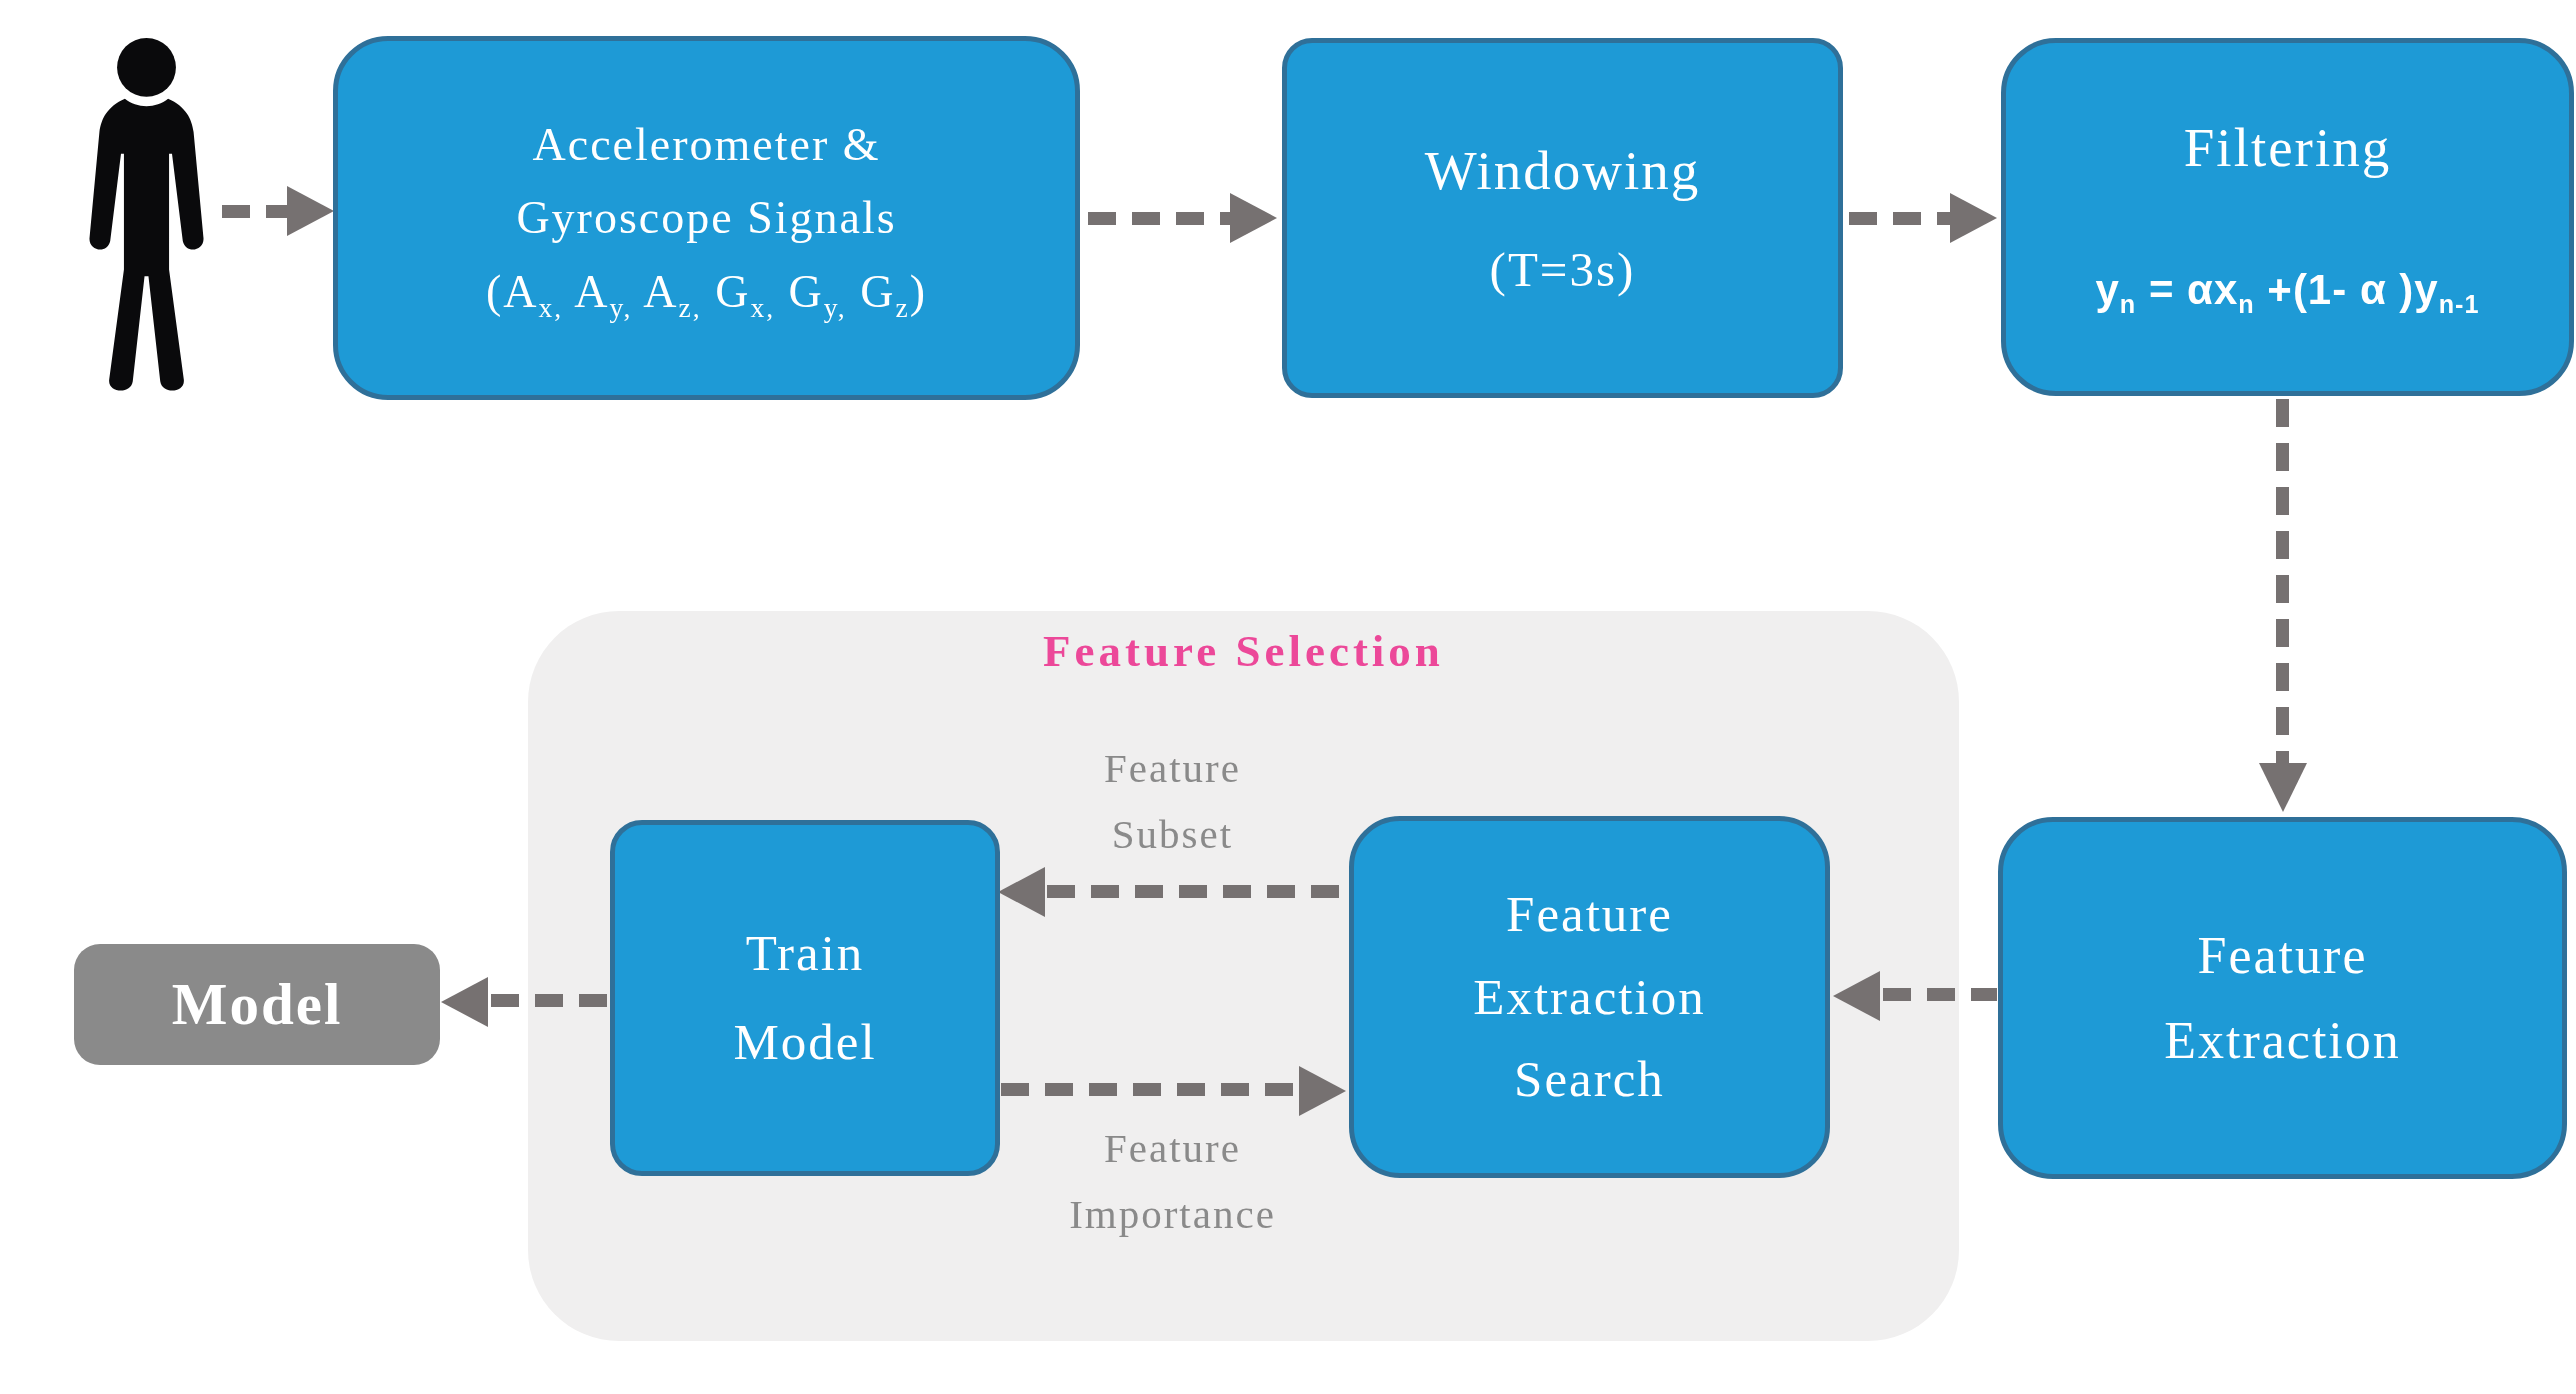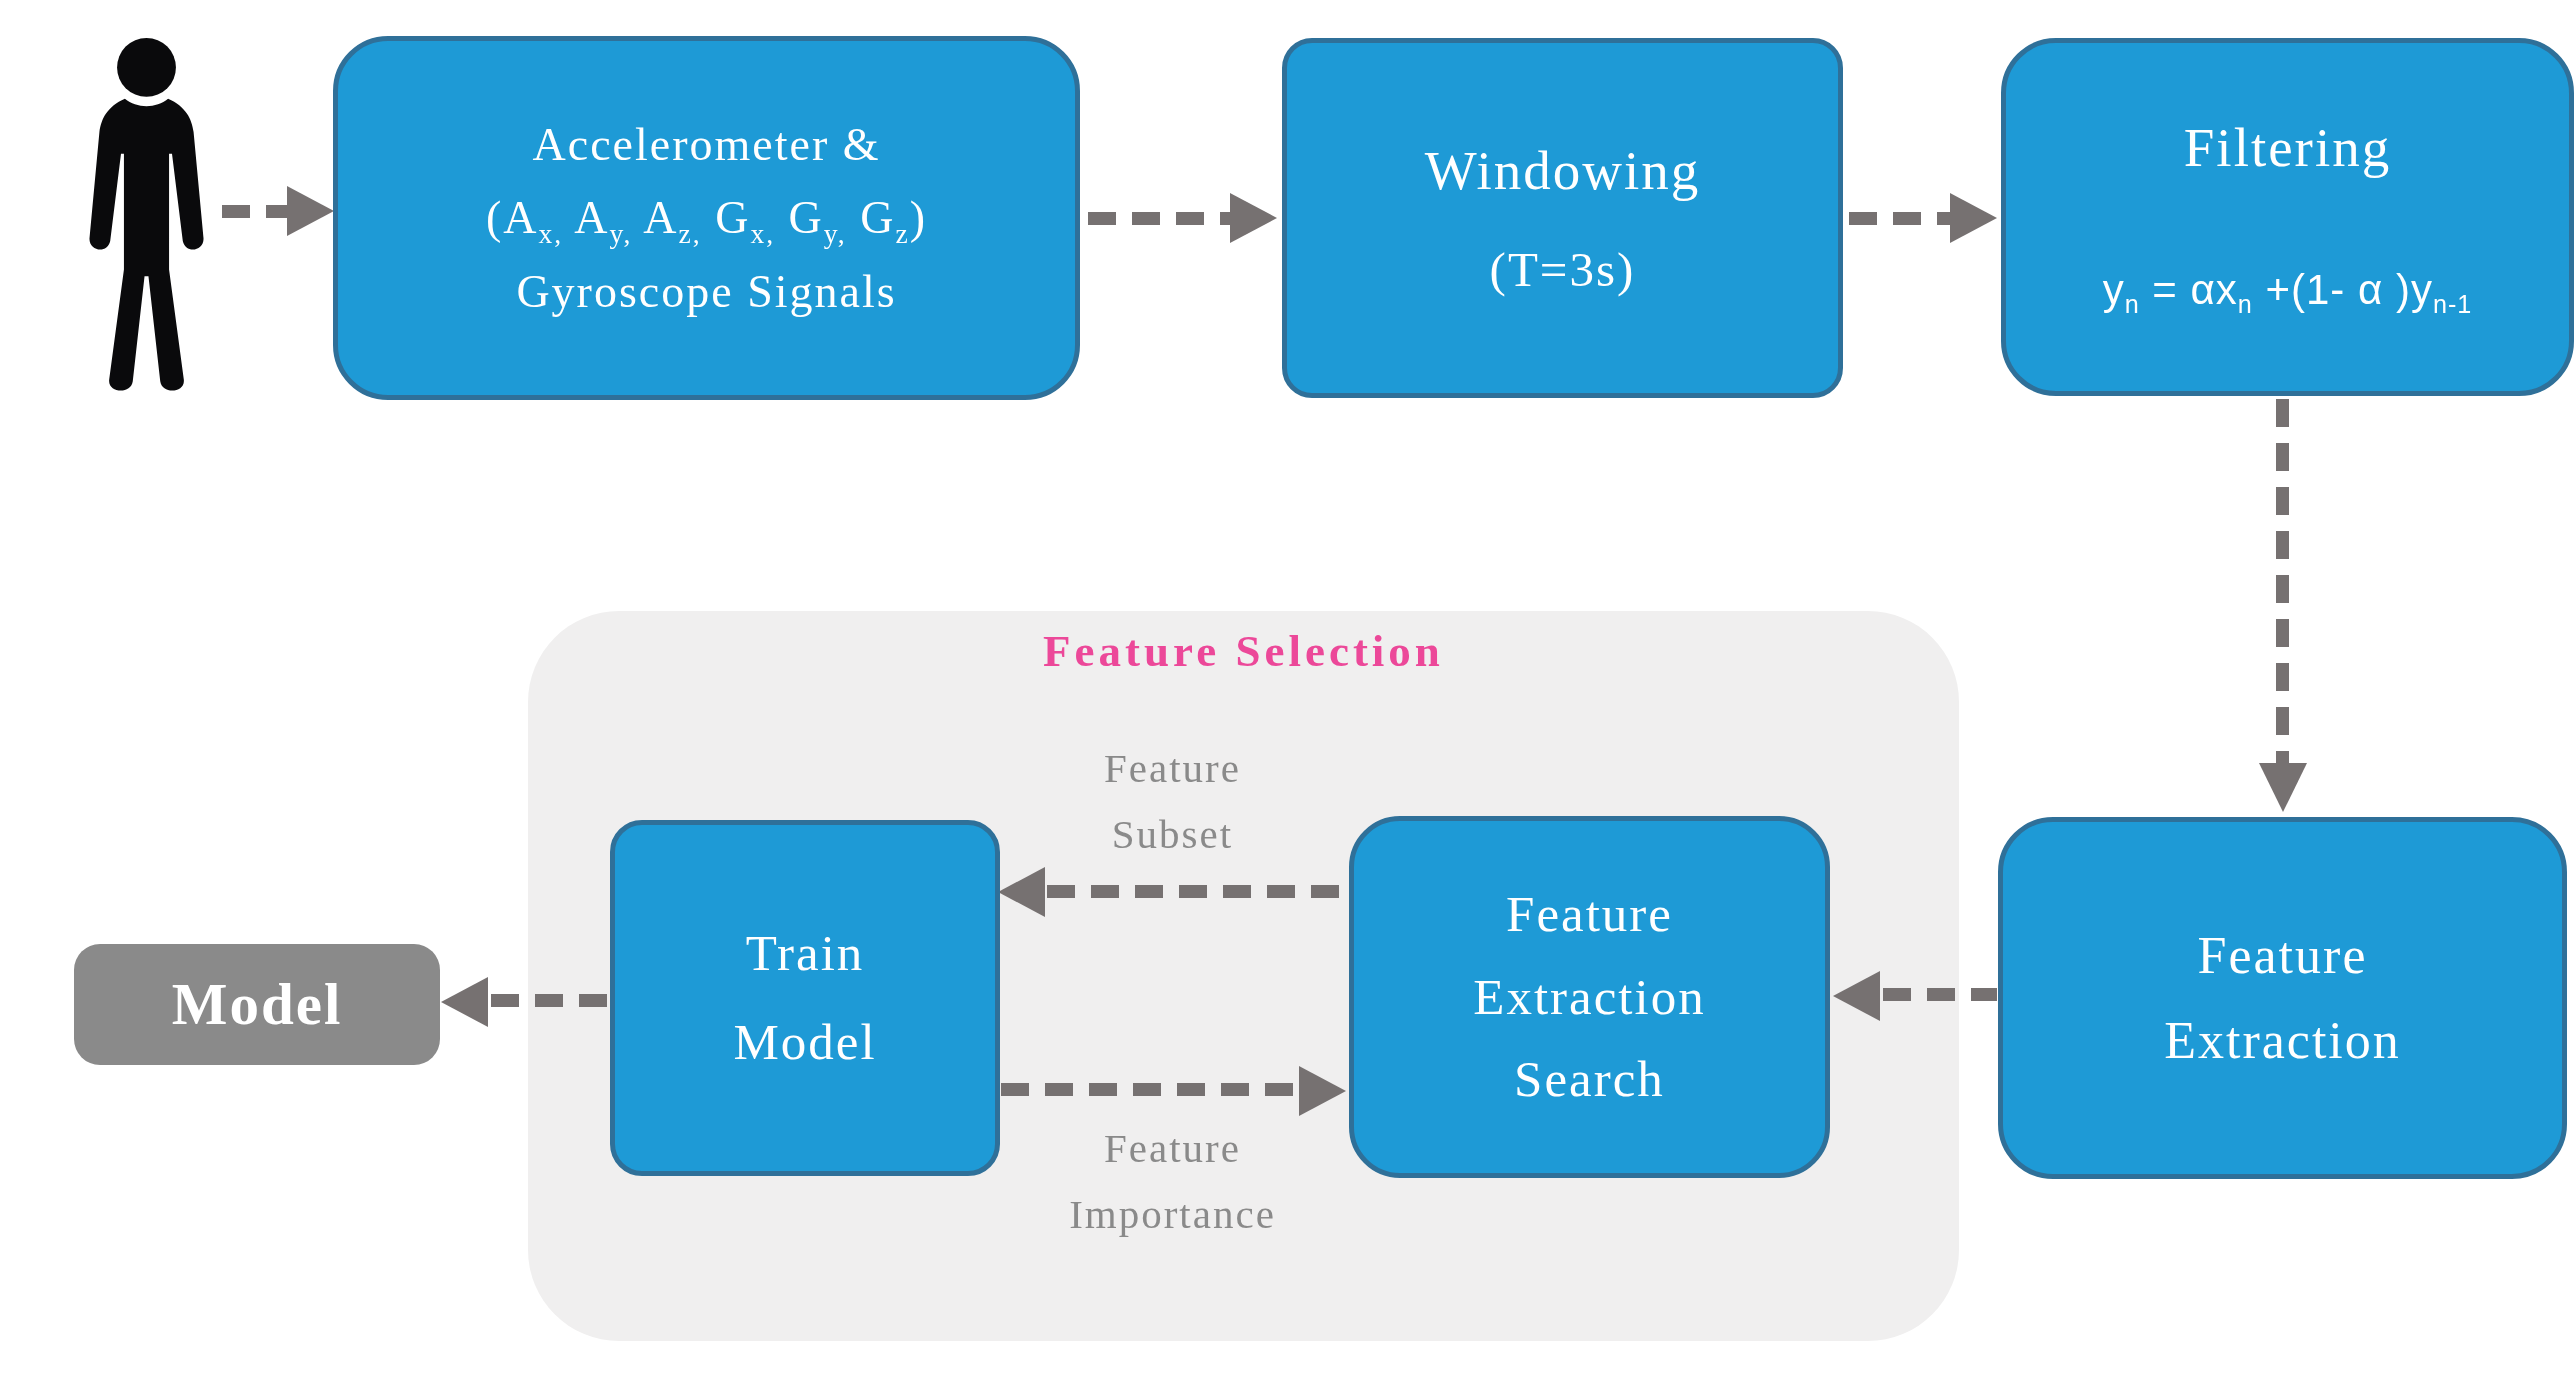--- a/index.html
+++ b/index.html
@@ -25,21 +25,21 @@
   #box-fss { left:1305px; top:816px; width:481px; height:362px; font-size:51px; line-height:1.62; border-radius:51px; }
   #box-fe { left:1954px; top:817px; width:569px; height:362px; font-size:52px; line-height:1.64; }
   #box-model {
     position:absolute; box-sizing:border-box; left:30px; top:944px; width:366px; height:121px;
     background:#8A8A8A; border-radius:26px; color:#ffffff;
     display:flex; align-items:center; justify-content:center;
     font-size:59px; font-weight:600; letter-spacing:2px;
   }
   .formula {
     font-family:"Liberation Sans","DejaVu Sans",sans-serif;
-    font-size:42px; letter-spacing:1px; margin-top:91px; font-weight:400;text-align:right;
+    font-size:42px; letter-spacing:1px; margin-top:91px; font-weight:700;text-align:right;
   }
   sub { font-size:0.60em; line-height:0; }
   #fs-container {
     position:absolute; left:484px; top:611px; width:1431px; height:730px;
     background:#F0EFEF; border-radius:91px;
   }
   #fs-title {
     position:absolute; left:484px; top:625px; width:1431px;
     text-align:center; color:#ec4899; font-weight:bold;
     font-size:45px; letter-spacing:4px;
@@ -88,22 +88,22 @@
       C70 74 50 74 38 64 Z"></path>
   </svg>
 
   <div>
     <div class="shaft-h" style="left:178px; top:205px; width:65px;"></div>
     <div class="head-right" style="left:243px; top:186px;"></div>
   </div>
 
   <div class="bluebox" id="box-signals">
     <span class="ln">Accelerometer &amp;</span>
+    <span class="ln">Gyroscope Signals</span>
     <span class="ln"><span>(A</span><sub>x,</sub><span> A</span><sub>y,</sub><span> A</span><sub>z,</sub><span> G</span><sub>x,</sub><span> G</span><sub>y,</sub><span> G</span><sub>z</sub><span>)</span></span>
-    <span class="ln">Gyroscope Signals</span>
   </div>
 
   <div>
     <div class="shaft-h" style="left:1044px; top:212px; width:142px;"></div>
     <div class="head-right" style="left:1186px; top:193px;"></div>
   </div>
 
   <div class="bluebox" id="box-windowing">
     <span class="ln t1">Windowing</span>
     <span class="ln t2">(T=3s)</span>

